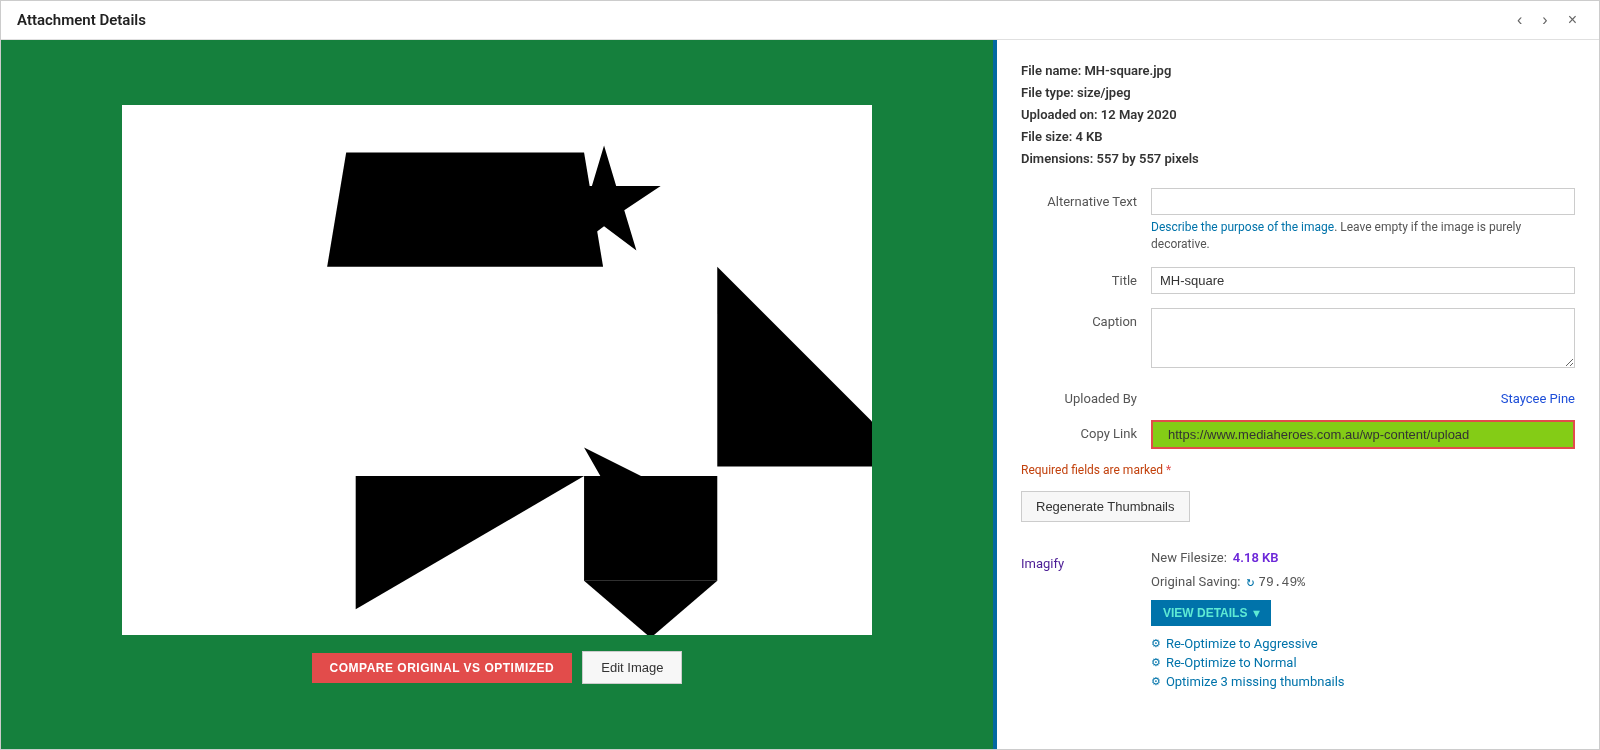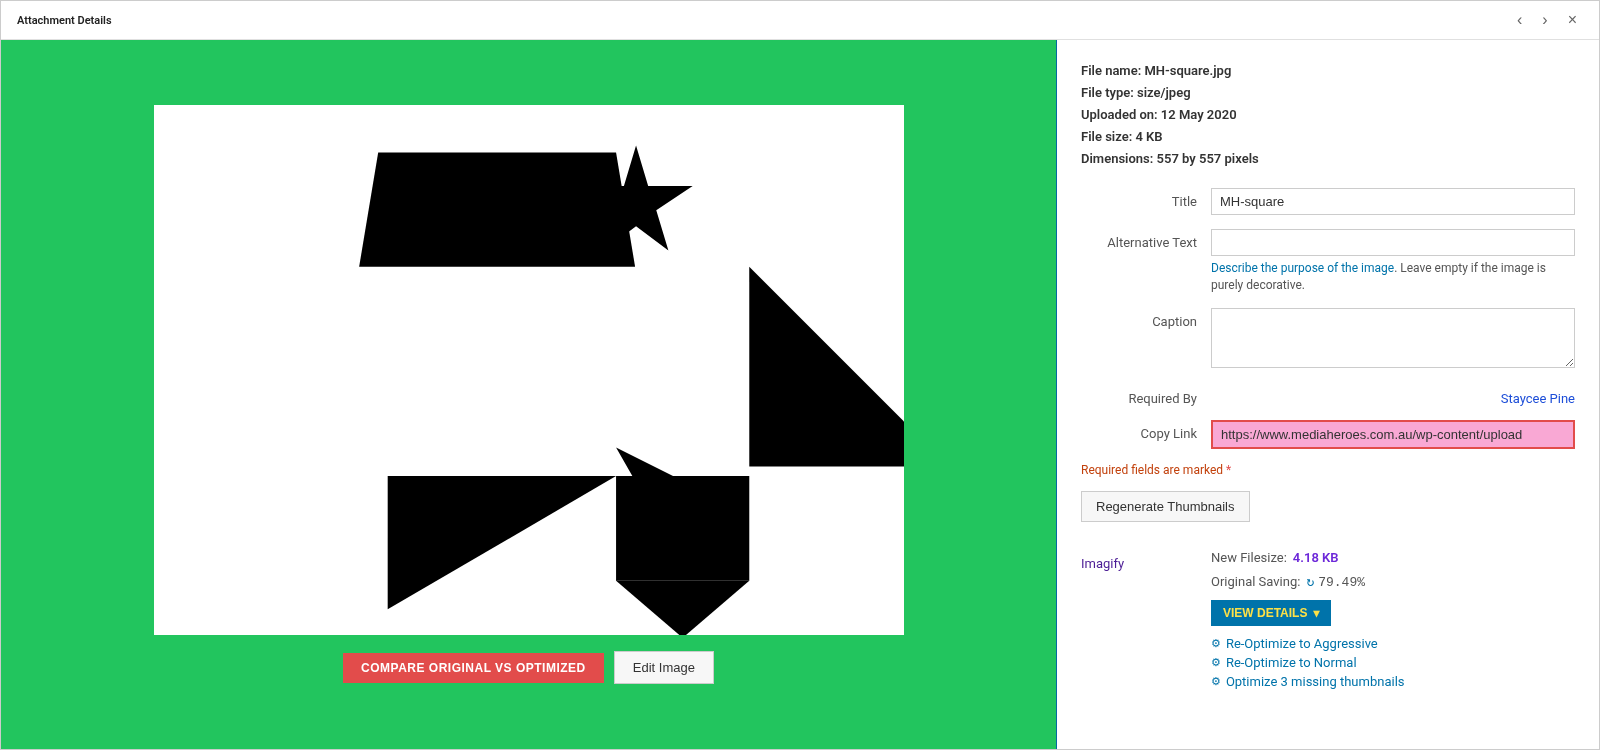--- a/index.html
+++ b/index.html
@@ -5,50 +5,50 @@
     * { box-sizing: border-box; margin: 0; padding: 0; }
     body { font-family: -apple-system, BlinkMacSystemFont, "Segoe UI", Roboto, sans-serif; font-size: 13px; background: #fff; color: #333; width: 1600px; height: 750px; overflow: hidden; }
 
     .window { width: 1600px; height: 750px; display: flex; flex-direction: column; border: 1px solid #ccc; }
 
     .title-bar {
       display: flex; align-items: center; justify-content: space-between;
       padding: 8px 16px; border-bottom: 1px solid #e0e0e0; background: #fff;
       flex-shrink: 0;
     }
-    .title-bar-title { font-size: 11px; font-weight: 600; color: #222; }
+    .title-bar-title { font-size: 15px; font-weight: 600; color: #222; }
     .title-bar-controls { display: flex; gap: 8px; align-items: center; }
     .title-bar-btn {
       background: none; border: none; cursor: pointer; font-size: 16px; color: #666; padding: 2px 6px;
     }
 
     .main-content { display: flex; flex: 1; overflow: hidden; }
 
     
     .image-panel {
       flex: 1; display: flex; flex-direction: column; align-items: center; justify-content: center;
-      background: #22c55e; position: relative; padding: 20px;
+      background: #15803d; position: relative; padding: 20px;
     }
     .image-container {
       width: 750px; height: 530px; background: #fff; display: flex; align-items: center; justify-content: center; overflow: hidden;
     }
     .image-svg { width: 100%; height: 100%; }
 
     .image-buttons { margin-top: 16px; display: flex; gap: 10px; align-items: center; }
     .btn-compare {
       background: #e24c4b; color: #fff; border: none; padding: 8px 18px; font-size: 12px; font-weight: 700;
       letter-spacing: 0.5px; cursor: pointer; text-transform: uppercase;
     }
     .btn-edit {
       background: #f7f7f7; color: #333; border: 1px solid #ccc; padding: 8px 18px; font-size: 13px; cursor: pointer;
     }
 
     
     .details-panel {
-      width: 543px; flex-shrink: 0; background: #fff; border-left: 1px solid #0369a1;
+      width: 606px; flex-shrink: 0; background: #fff; border-left: 4px solid #0369a1;
       overflow-y: auto; padding: 20px 24px;
     }
 
     .file-meta { margin-bottom: 18px; line-height: 1.7; }
     .file-meta span { font-weight: 600; }
 
     .form-section { }
     .form-row { display: flex; align-items: flex-start; margin-bottom: 14px; }
     .form-label { width: 130px; flex-shrink: 0; text-align: right; padding-right: 14px; padding-top: 6px; color: #555; font-size: 13px; }
     .form-control-wrap { flex: 1; }
@@ -56,21 +56,21 @@
       width: 100%; border: 1px solid #ccc; padding: 5px 8px; font-size: 13px; color: #333; outline: none;
     }
     .form-textarea {
       width: 100%; border: 1px solid #ccc; padding: 5px 8px; font-size: 13px; color: #333;
       resize: vertical; height: 60px; outline: none;
     }
     .alt-text-help { font-size: 12px; color: #555; margin-top: 4px; line-height: 1.4; }
     .alt-text-help a { color: #0073aa; text-decoration: none; }
 
     .copy-link-input {
-      width: 100%; border: 2px solid #e24c4b; padding: 5px 8px; font-size: 13px; color: #333; outline: none; background: #f9a8d4;
+      width: 100%; border: 2px solid #e24c4b; padding: 5px 15px; font-size: 13px; color: #333; outline: none; background: #84cc16;
     }
 
     .uploaded-by-value { padding-top: 6px; font-size: 13px; color: #1d4ed8; text-align: right; }
 
     .required-note { font-size: 12px; color: #555; margin-bottom: 14px; }
     .required-note span { color: #c2410c; }
 
     .btn-regenerate {
       background: #f7f7f7; border: 1px solid #ccc; padding: 7px 14px; font-size: 13px; cursor: pointer;
       color: #333; margin-bottom: 16px;
@@ -81,21 +81,21 @@
     .imagify-stat-key { color: #555; }
     .imagify-stat-val { color: #6d28d9; font-weight: 600; }
     .imagify-stat-val-pct { color: #555; font-family: Liberation Mono, monospace; }
     .spin-icon { display: inline-block; color: #0073aa; margin-right: 4px; }
 
     .imagify-row { display: flex; align-items: flex-start; }
     .imagify-row-label { width: 130px; flex-shrink: 0; text-align: left; padding-right: 14px; padding-top: 6px; color: #4c1d95; }
     .imagify-right { flex: 1; }
 
     .btn-view-details {
-      background: #0073aa; color: #fde047; border: none; padding: 6px 12px; font-size: 12px; font-weight: 600;
+      background: #0073aa; color: #5eead4; border: none; padding: 6px 12px; font-size: 12px; font-weight: 600;
       cursor: pointer; display: inline-flex; align-items: center; gap: 6px; margin-bottom: 10px;
     }
 
     .imagify-links { display: flex; flex-direction: column; gap: 4px; }
     .imagify-link { color: #0073aa; font-size: 13px; text-decoration: none; display: flex; align-items: center; gap: 5px; }
     .link-icon { font-size: 11px; }
   </style>
 </head>
 <body>
 
@@ -159,46 +159,46 @@
         </div>
         <div>
           <span>Dimensions:</span>
           <span>557 by 557 pixels</span>
         </div>
       </div>
 
       <div class="form-section">
 
         <div class="form-row">
-          <label class="form-label">Title</label>
-          <div class="form-control-wrap">
-            <input type="text" class="form-input" value="MH-square" style="">
-          </div>
-        </div>
-
-        <div class="form-row">
           <label class="form-label">Alternative Text</label>
           <div class="form-control-wrap">
             <input type="text" class="form-input" value="" style="">
             <div class="alt-text-help">
               <a href="#">Describe the purpose of the image</a><span>. Leave empty if the image is purely decorative.</span>
             </div>
           </div>
         </div>
 
         <div class="form-row">
+          <label class="form-label">Title</label>
+          <div class="form-control-wrap">
+            <input type="text" class="form-input" value="MH-square" style="">
+          </div>
+        </div>
+
+        <div class="form-row">
           <label class="form-label">Caption</label>
           <div class="form-control-wrap">
             <textarea class="form-textarea" style=""></textarea>
           </div>
         </div>
 
 
         <div class="form-row">
-          <label class="form-label">Required By</label>
+          <label class="form-label">Uploaded By</label>
           <div class="form-control-wrap">
             <div class="uploaded-by-value">Staycee Pine</div>
           </div>
         </div>
 
         <div class="form-row">
           <label class="form-label">Copy Link</label>
           <div class="form-control-wrap">
             <input type="text" class="copy-link-input" value="https://www.mediaheroes.com.au/wp-content/upload" style="">
           </div>

